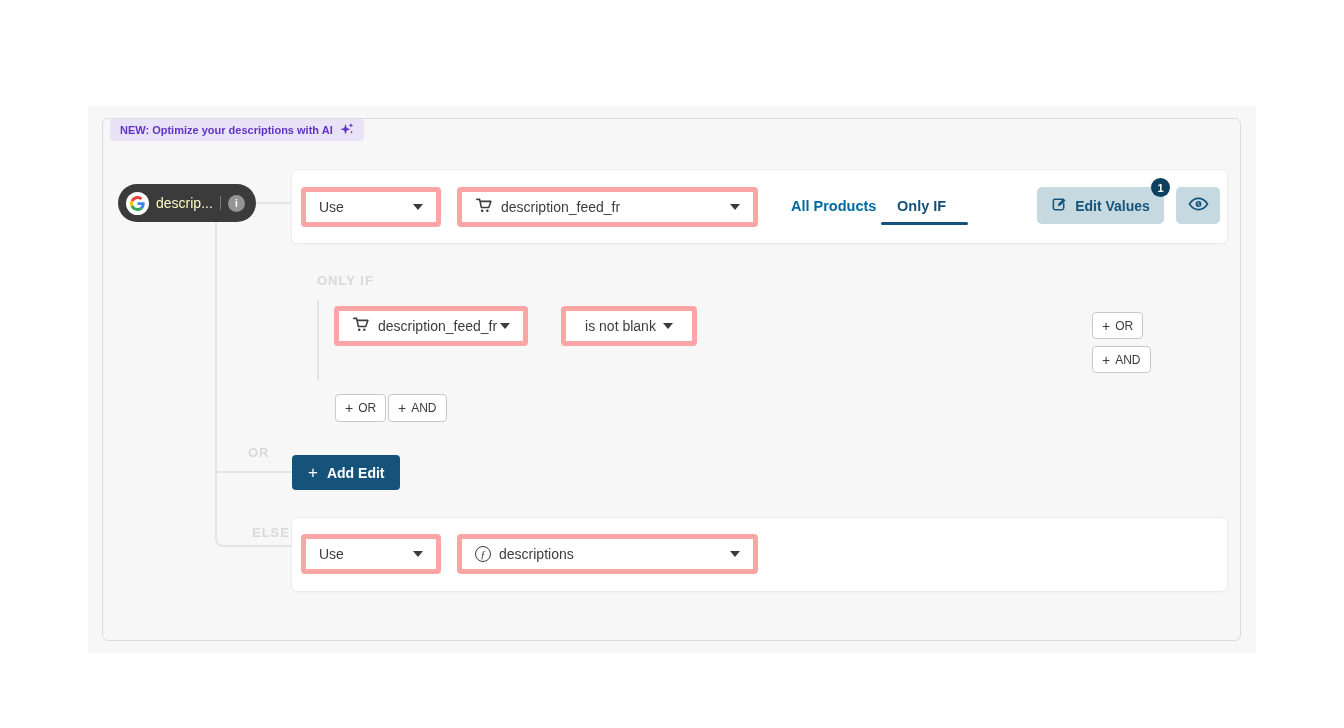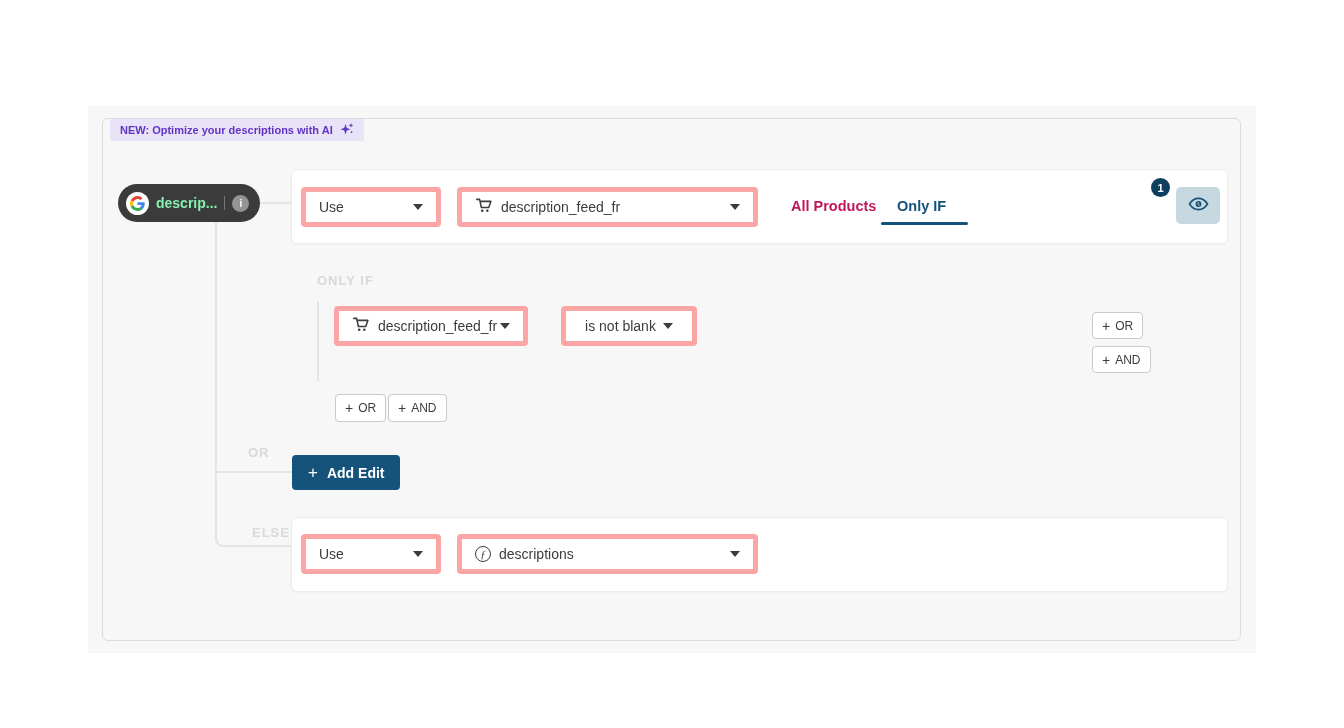--- a/index.html
+++ b/index.html
@@ -15,21 +15,21 @@
   
   .conn-h1 { position:absolute; left:248px; top:186px; width:43px; height:2px; background:#e4e4e4; }
   .conn-main { position:absolute; left:215px; top:205px; width:77px; height:326px;
                border-left:2px solid #e4e4e4; border-bottom:2px solid #e4e4e4; border-bottom-left-radius:8px; }
   .conn-h2 { position:absolute; left:217px; top:455px; width:75px; height:2px; background:#e4e4e4; }
 
   
   .pill { position:absolute; left:118px; top:168px; height:38px; min-width:130px; background:#3b3b3b; border-radius:19px;
           display:flex; align-items:center; padding:0 11px 0 8px; gap:7px; }
   .g-circle { width:23px; height:23px; background:#fff; border-radius:50%; display:flex; align-items:center; justify-content:center; flex:none; }
-  .pill-label { color:#86efac; font-weight:700; font-size:14px; }
+  .pill-label { color:#fef9c3; font-weight:400; font-size:14px; }
   .pill-divider { width:1px; height:14px; background:#777; }
   .info-circle { width:17px; height:17px; background:#949494; color:#fff; border-radius:50%;
                  display:flex; align-items:center; justify-content:center; font-size:10px; font-weight:700; }
 
   .card { position:absolute; background:#fff; border:1px solid #ececec; border-radius:6px; box-shadow:0 1px 2px rgba(0,0,0,0.03); }
   .card1 { left:291px; top:153px; width:937px; height:75px; }
   .card2 { left:291px; top:501px; width:937px; height:75px; }
 
   .select { position:absolute; background:#fff; border:5px solid #fca5a5; border-radius:4px; height:40px;
             display:flex; align-items:center; padding:0 13px; font-size:14px; color:#3c3c3c; }
@@ -37,21 +37,21 @@
   .caret { width:0; height:0; border-left:5px solid transparent; border-right:5px solid transparent; border-top:6px solid #3c3c3c; flex:none; }
 
   .sel-use1   { left:301px; top:171px; width:140px; }
   .sel-src1   { left:457px; top:171px; width:301px; }
   .sel-field  { left:334px; top:290px; width:194px; }
   .sel-op     { left:561px; top:290px; width:136px; justify-content:center; gap:7px; }
   .sel-use2   { left:301px; top:518px; width:140px; }
   .sel-val    { left:457px; top:518px; width:301px; }
 
   .tab { position:absolute; font-size:14.5px; font-weight:700; }
-  .tab-all { left:791px; top:182px; color:#be185d; }
+  .tab-all { left:791px; top:182px; color:#0369a1; }
   .tab-onlyif { left:897px; top:182px; color:#15527b; }
   .tab-underline { position:absolute; left:881px; top:206px; width:87px; height:3px; background:#15527b; border-radius:2px; }
 
   .btn-edit { position:absolute; left:1037px; top:171px; width:127px; height:37px; background:#c6d9e1; border-radius:5px;
               color:#15537a; font-size:14px; font-weight:700; display:flex; align-items:center; justify-content:center; gap:8px; }
   .badge-count { position:absolute; left:1151px; top:162px; width:19px; height:19px; background:#0d3f5e; color:#fff;
                  border-radius:50%; font-size:11px; font-weight:700; display:flex; align-items:center; justify-content:center; z-index:3; }
   .btn-eye { position:absolute; left:1176px; top:171px; width:44px; height:37px; background:#c6d9e1; border-radius:5px;
              display:flex; align-items:center; justify-content:center; color:#15537a; }
 
@@ -133,20 +133,29 @@
       </span>
       <span>description_feed_fr</span>
     </span>
     <span class="caret"></span>
   </div>
 
   <div class="tab tab-all">All Products</div>
   <div class="tab tab-onlyif">Only IF</div>
   <div class="tab-underline"></div>
 
+  <div class="btn-edit">
+    <span>
+      <svg width="16" height="16" viewBox="0 0 17 17">
+          <path d="M12.5 3.5H4.3A1.8 1.8 0 0 0 2.5 5.3v7.4a1.8 1.8 0 0 0 1.8 1.8h7.4a1.8 1.8 0 0 0 1.8-1.8V7.5" fill="none" stroke="#15537a" stroke-width="1.6" stroke-linecap="round"></path>
+          <path d="M7.2 10.9l.8-2.8 5.4-5.4 2 2-5.4 5.4-2.8.8z" fill="#15537a"></path>
+        </svg>
+    </span>
+    <span>Edit Values</span>
+  </div>
   <div class="badge-count">1</div>
 
   <div class="btn-eye">
     <span>
       <svg width="21" height="16" viewBox="0 0 21 16">
           <path d="M1.5 8s3.6-5.6 9-5.6S19.5 8 19.5 8s-3.6 5.6-9 5.6S1.5 8 1.5 8z" fill="none" stroke="#15537a" stroke-width="1.6"></path>
           <circle cx="10.5" cy="8" r="2.9" fill="#15537a"></circle>
           <path d="M10.5 6.2a1.8 1.8 0 0 0 1.3 3.1" fill="none" stroke="#c6d9e1" stroke-width="0.9"></path>
         </svg>
     </span>

